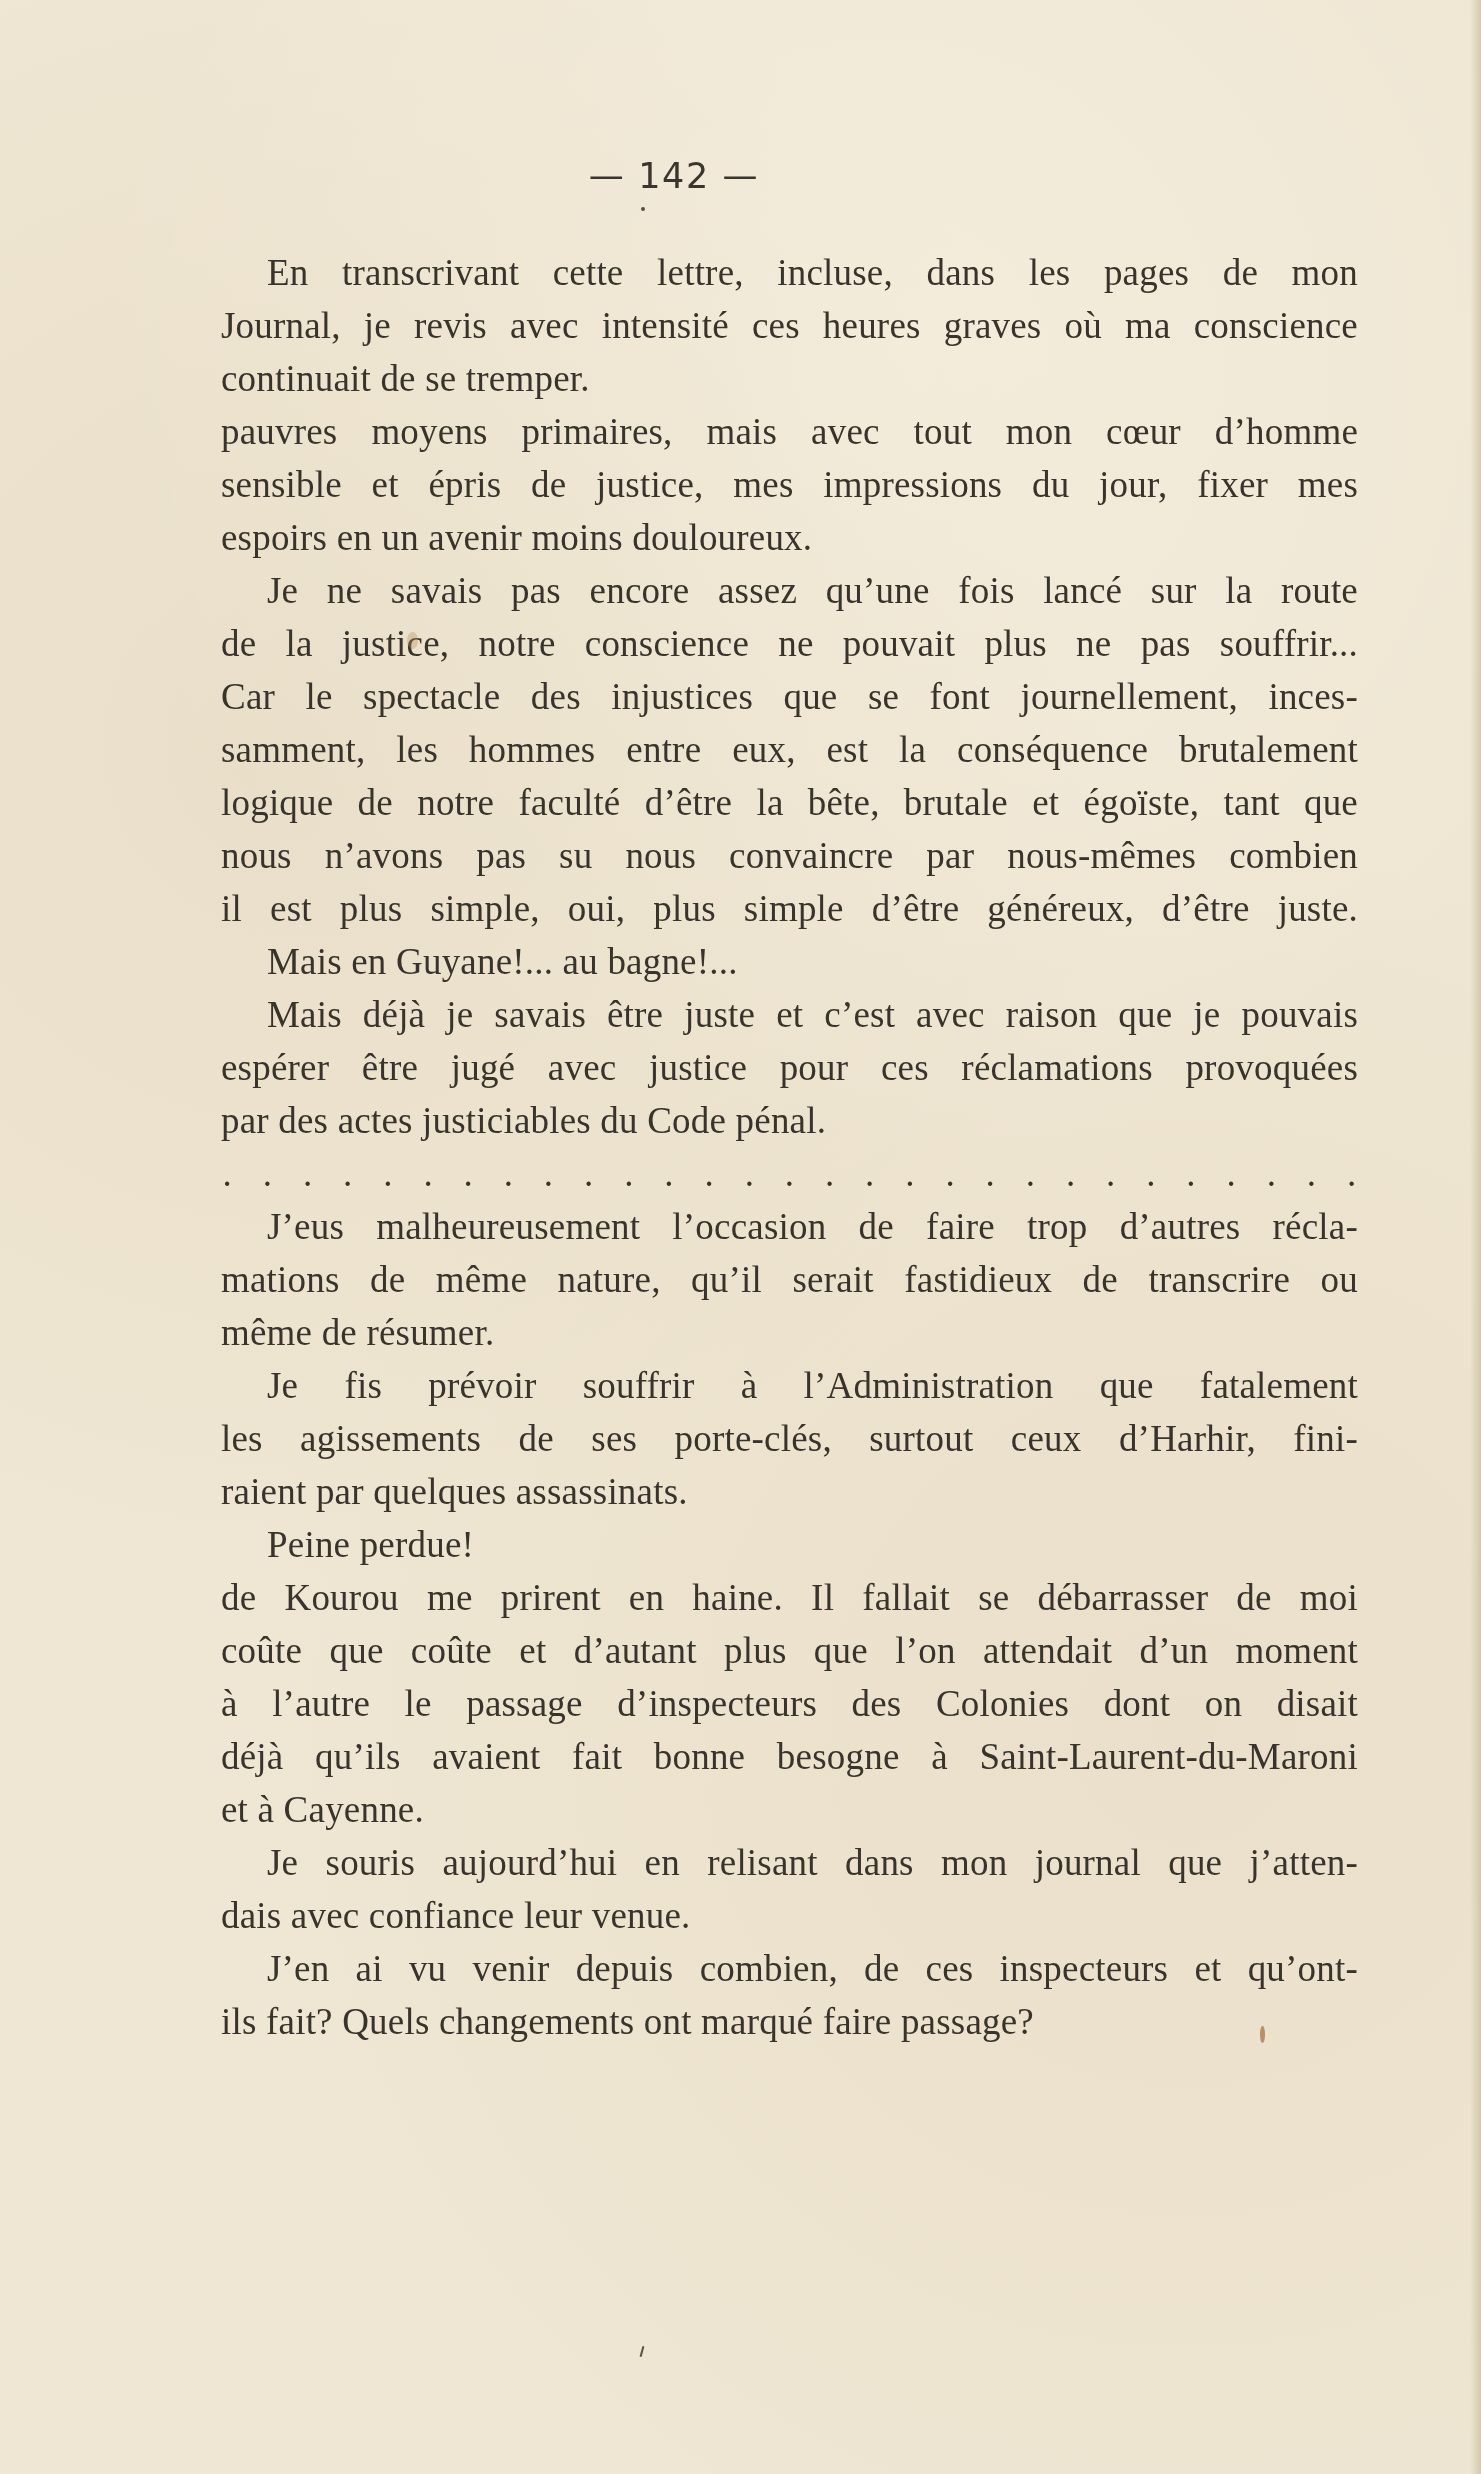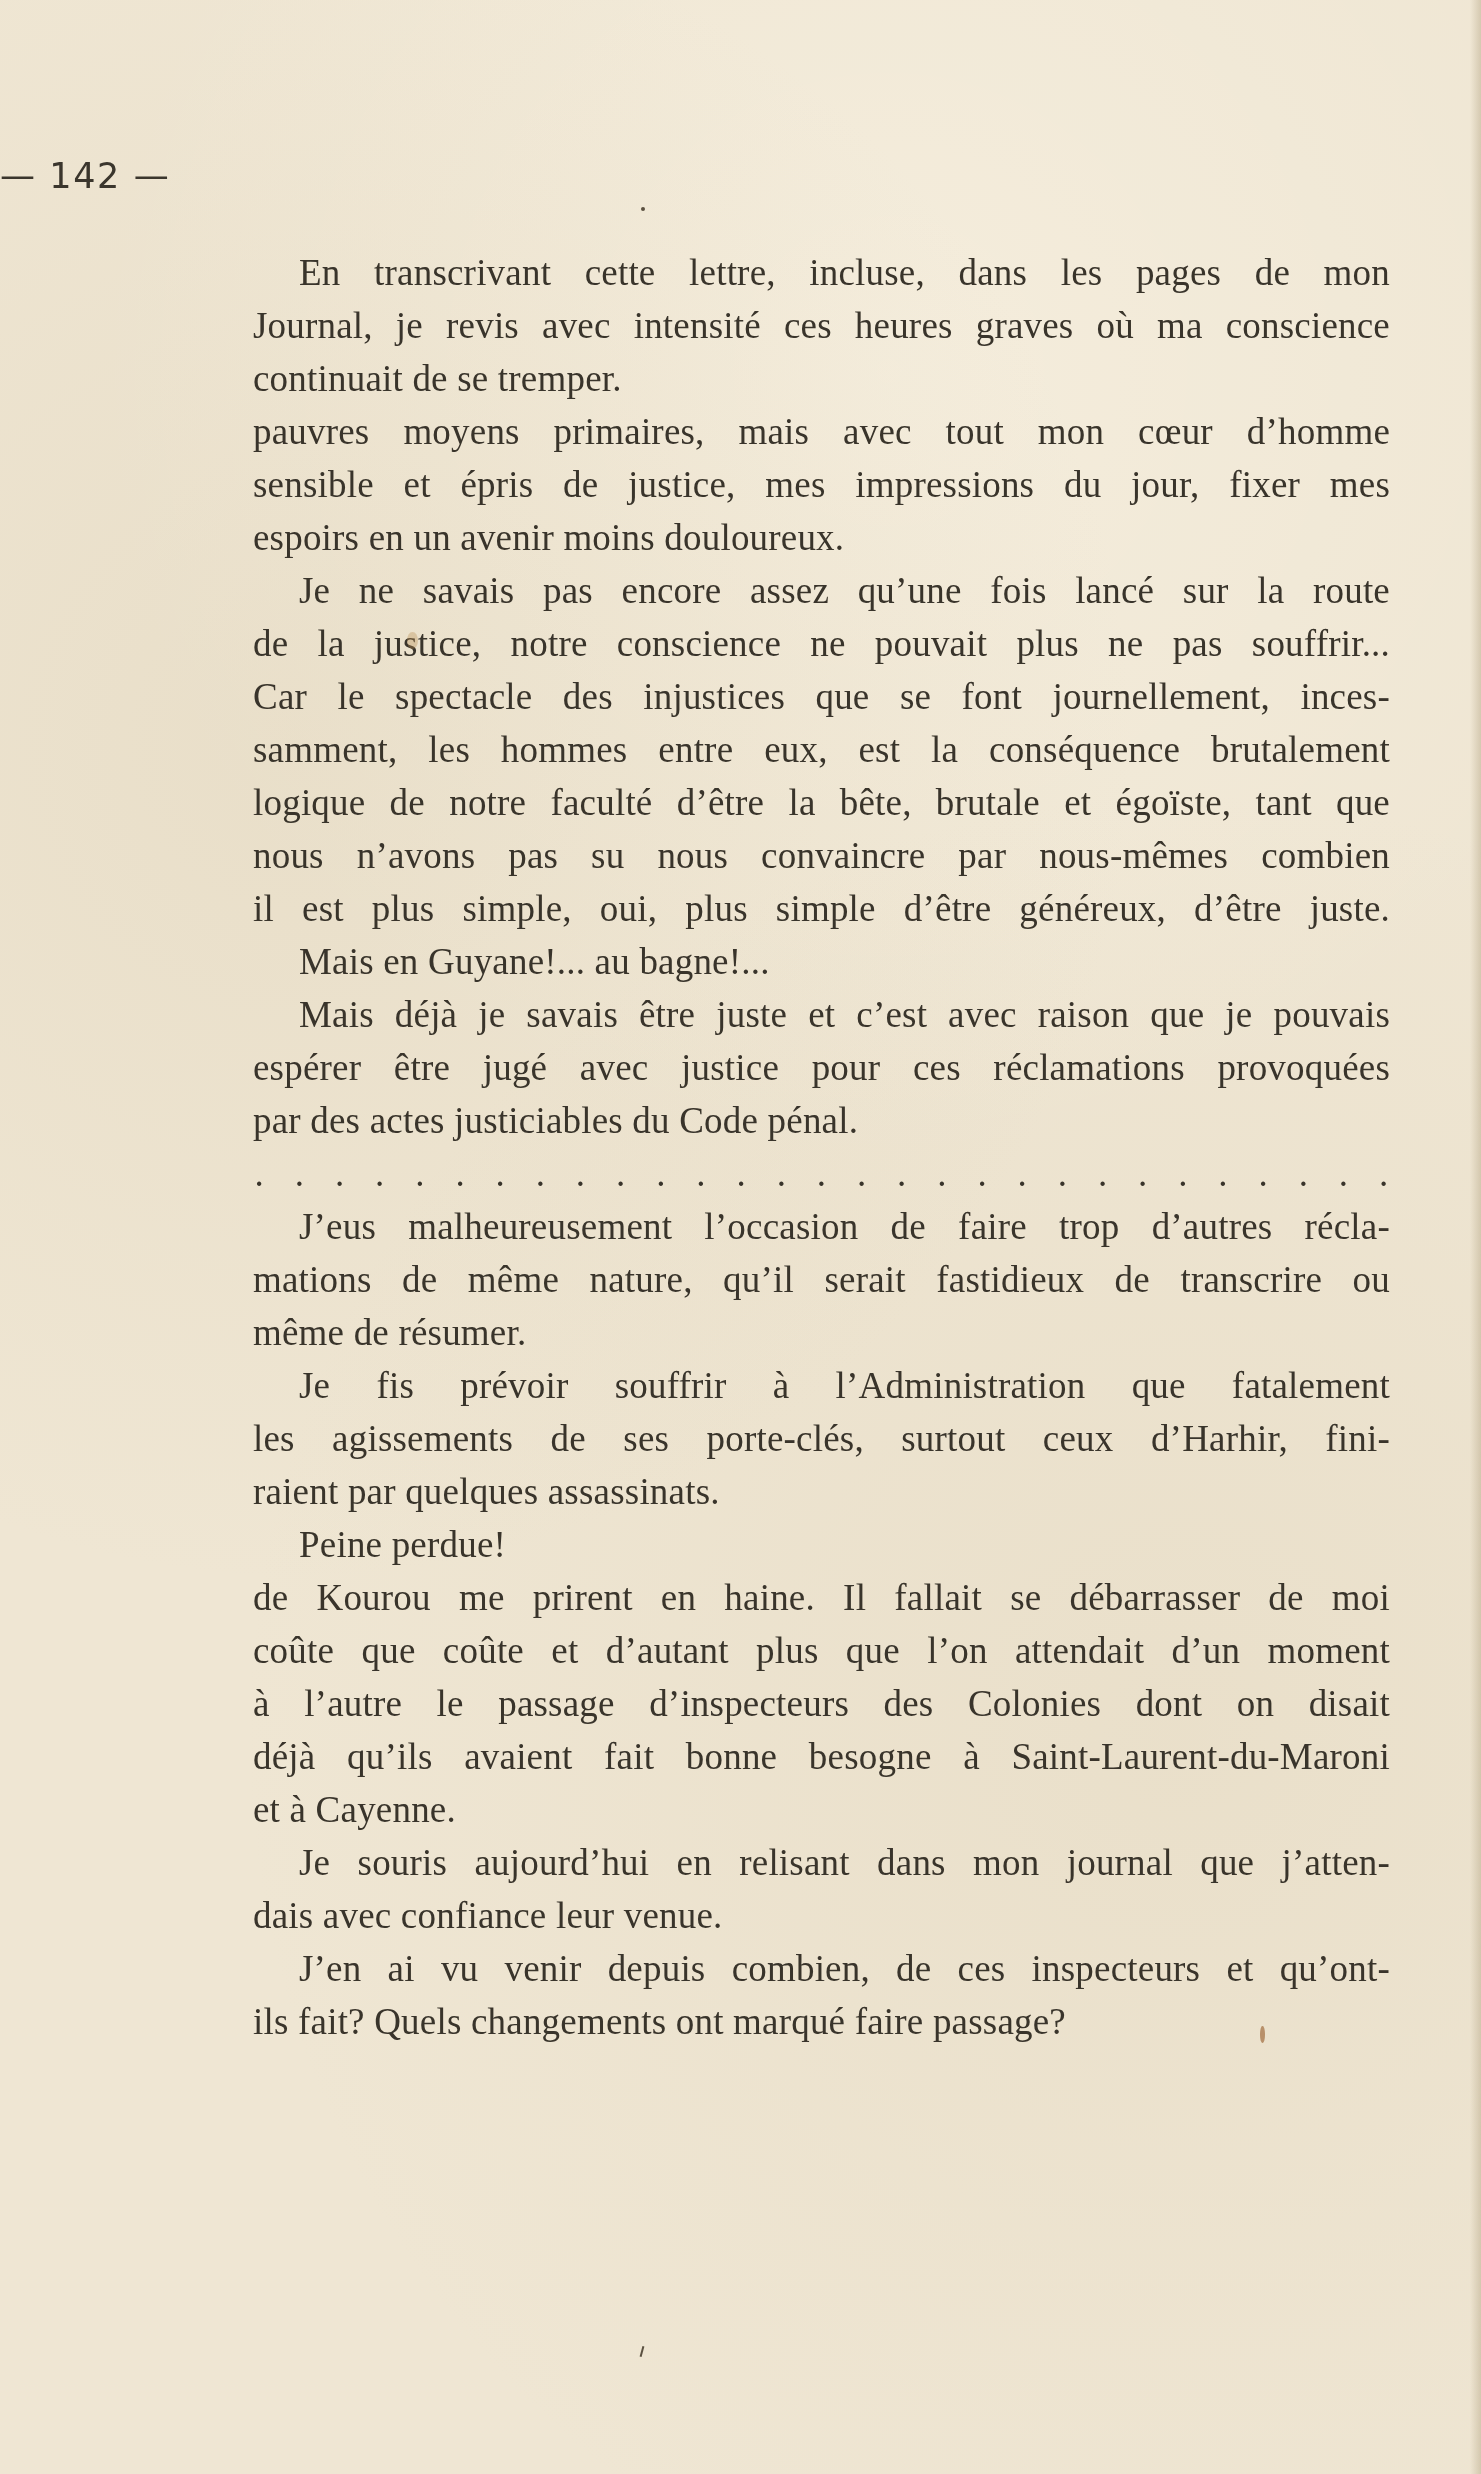--- a/index.html
+++ b/index.html
@@ -18,27 +18,27 @@
       radial-gradient(circle at 80% 70%, rgba(214,200,170,0.22), transparent 45%),
       radial-gradient(circle at 60% 15%, rgba(255,250,238,0.35), transparent 35%);
     pointer-events: none;
   }
   .right-edge {
     position: absolute; top: 0; right: 0; width: 11px; height: 100%;
     background: linear-gradient(to right, rgba(200,186,156,0), rgba(190,176,146,0.55));
   }
   .page-number {
     position: absolute; top: 156px; left: 0; width: 1348px;
-    text-align: left;
+    text-align: center;
     font-family: "DejaVu Sans", sans-serif;
     font-size: 35px; letter-spacing: 1.6px;
     color: #3b362d;
   }
   .text-block {
-    position: absolute; left: 221px; top: 246px; width: 1137px; margin-left: 32px;
+    position: absolute; left: 221px; top: 246px; width: 1137px;
   }
   .line {
     height: 53px;
     line-height: 53px;
     font-size: 37px;
     white-space: nowrap;
     text-align: justify;
     text-align-last: justify;
     letter-spacing: 0.2px;
   }

